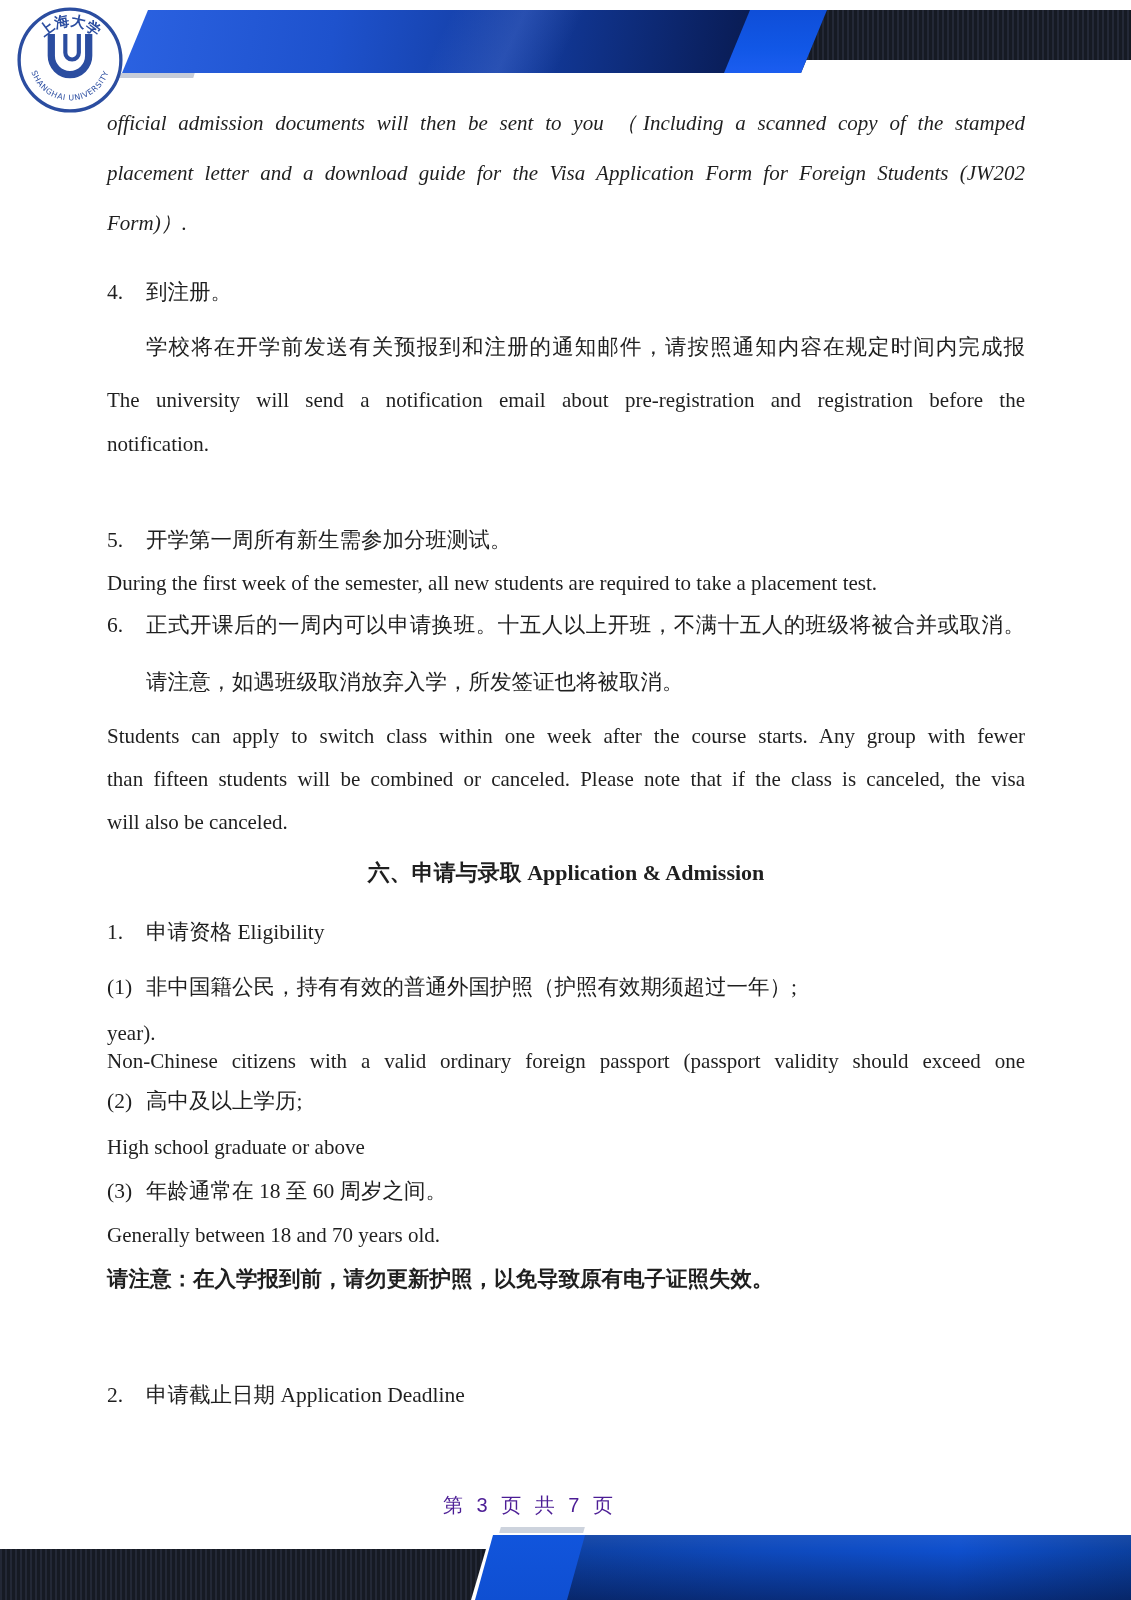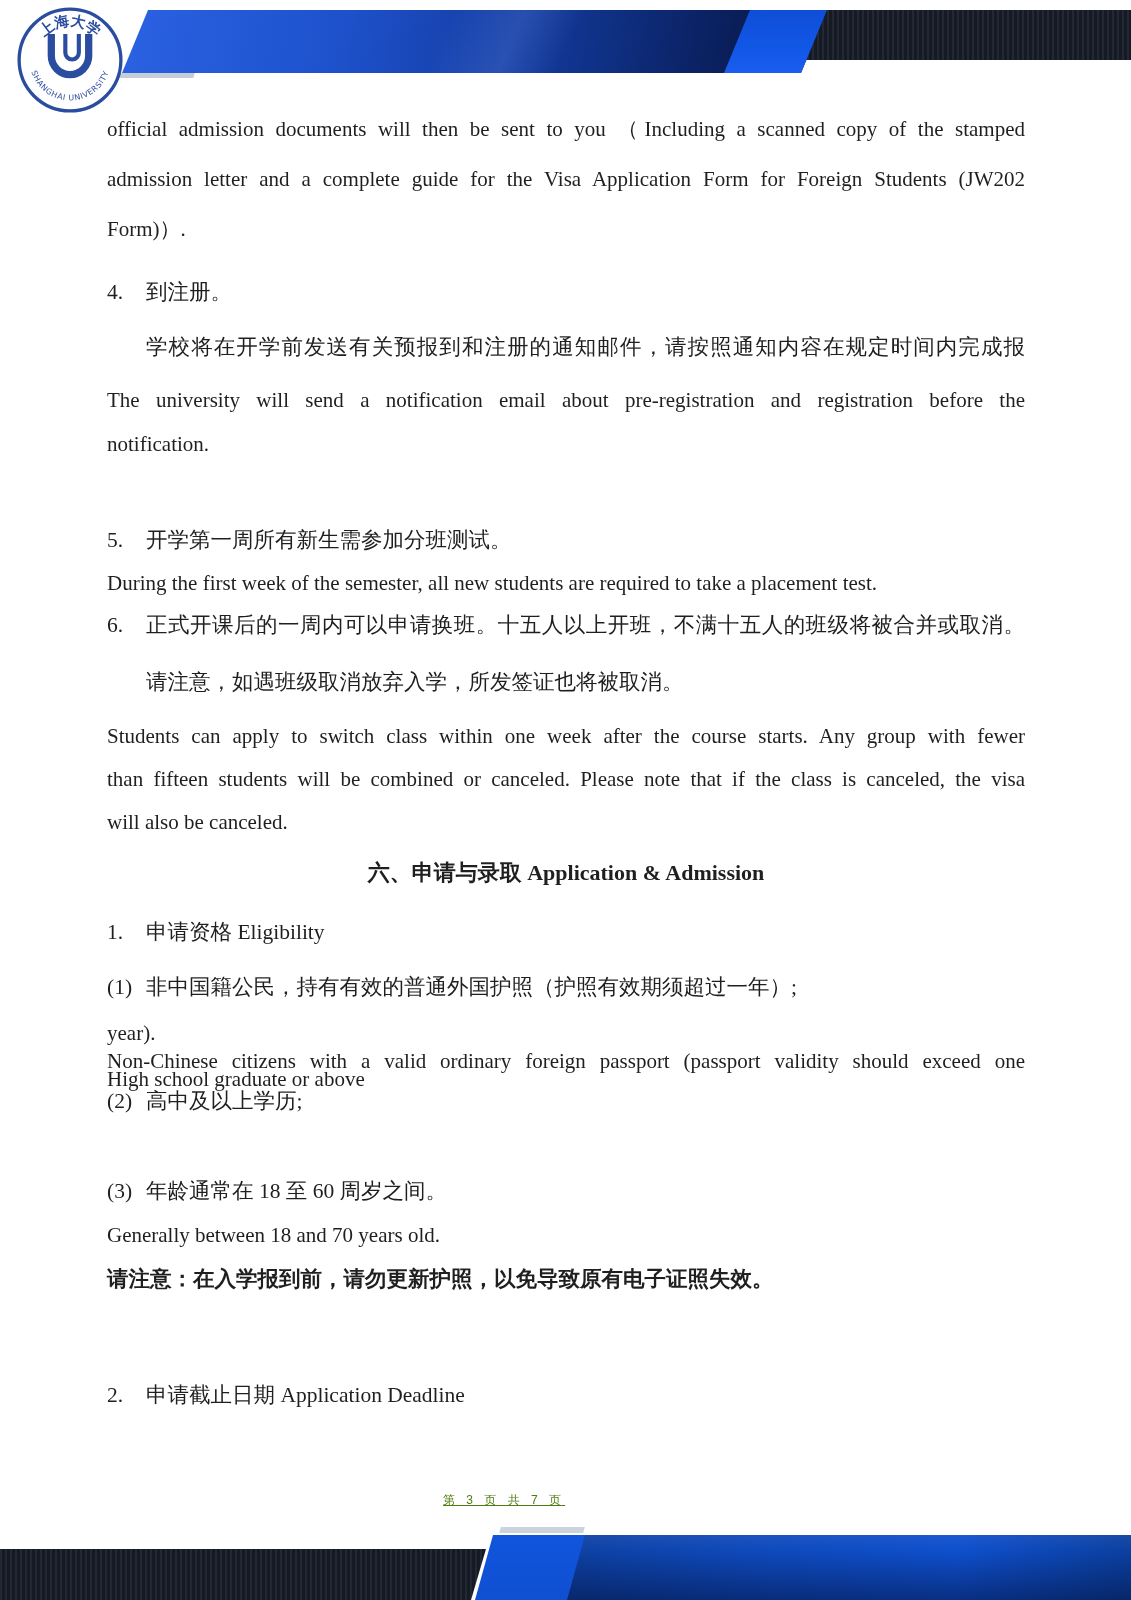--- a/index.html
+++ b/index.html
@@ -61,43 +61,43 @@
 
   
   .blk{position:absolute;left:107px;width:918px;font-size:21px;}
   .cn{font-size:21.5px;}
   .marker{position:absolute;left:0;top:0;}
   .lines,.txt{display:block;margin-left:39px;}
   .jline{text-align:justify;text-align-last:justify;}
   .jline.last{text-align-last:left;}
   .bold{font-weight:bold;}
 
-  .b-p1  {top:104px;line-height:50px;}
+  .b-p1  {top:98px;line-height:50px;font-style:italic;}
   .b-i4cn{top:265px;line-height:55px;}
   .b-i4en{top:378px;line-height:44px;}
   .b-i5cn{top:525px;line-height:30px;}
   .b-i5en{top:568px;line-height:30px;}
   .b-i6cn{top:597px;line-height:57px;}
   .b-i6en{top:715px;line-height:43px;}
   .b-h6  {top:858px;line-height:30px;font-size:22px;text-align:center;}
   .b-s1  {top:917px;line-height:30px;}
   .b-e1cn{top:972px;line-height:30px;}
   .b-e1en{top:1019px;line-height:28px;}
   .b-e2cn{top:1086px;line-height:30px;}
-  .b-e2en{top:1065px;line-height:28px;}
+  .b-e2en{top:1133px;line-height:28px;}
   .b-e3cn{top:1176px;line-height:30px;}
   .b-e3en{top:1221px;line-height:28px;}
   .b-ncn {top:1264px;line-height:30px;}
   .b-nen {top:1308px;line-height:28px;}
   .b-s2  {top:1380px;line-height:30px;}
 
   .footer{
     position:absolute;left:443px;top:1492px;
     font-family:"Liberation Sans","DejaVu Sans",sans-serif;
-    font-size:12px;letter-spacing:4px;color:#4d7c0f;z-index:4;text-decoration:underline;
+    font-size:20px;letter-spacing:4px;color:#4c1d95;z-index:4;
   }
 </style>
 </head>
 <body>
 
 <div class="page">
 
   <div class="hdr-dark"></div>
   <div class="top-sliver"></div>
   <div class="hdr-blue"></div>
@@ -116,21 +116,21 @@
       <textPath href="#arcBot" startOffset="50%">SHANGHAI UNIVERSITY</textPath>
     </text>
     <g fill="none" stroke="#2b4da0">
       <path d="M34,27 v21 a18,18 0 0 0 36,0 v-21" stroke-width="7"></path>
       <path d="M47.5,27 v18 a6.5,6.5 0 0 0 13,0 v-18" stroke-width="4"></path>
     </g>
   </svg>
 
   <div class="blk b-p1">
       <div class="jline">official admission documents will then be sent to you （Including a scanned copy of the stamped</div>
-      <div class="jline">admission letter and a complete guide for the Visa Application Form for Foreign Students (JW202</div>
+      <div class="jline">placement letter and a download guide for the Visa Application Form for Foreign Students (JW202</div>
       <div class="jline last">Form)）.</div>
     </div>
 
   <div class="blk b-i4cn cn">
     <span class="marker">4.</span>
     <div class="lines">
         <div class="jline last">到注册。</div>
         <div class="jline">学校将在开学前发送有关预报到和注册的通知邮件，请按照通知内容在规定时间内完成报</div>
       </div>
   </div>

